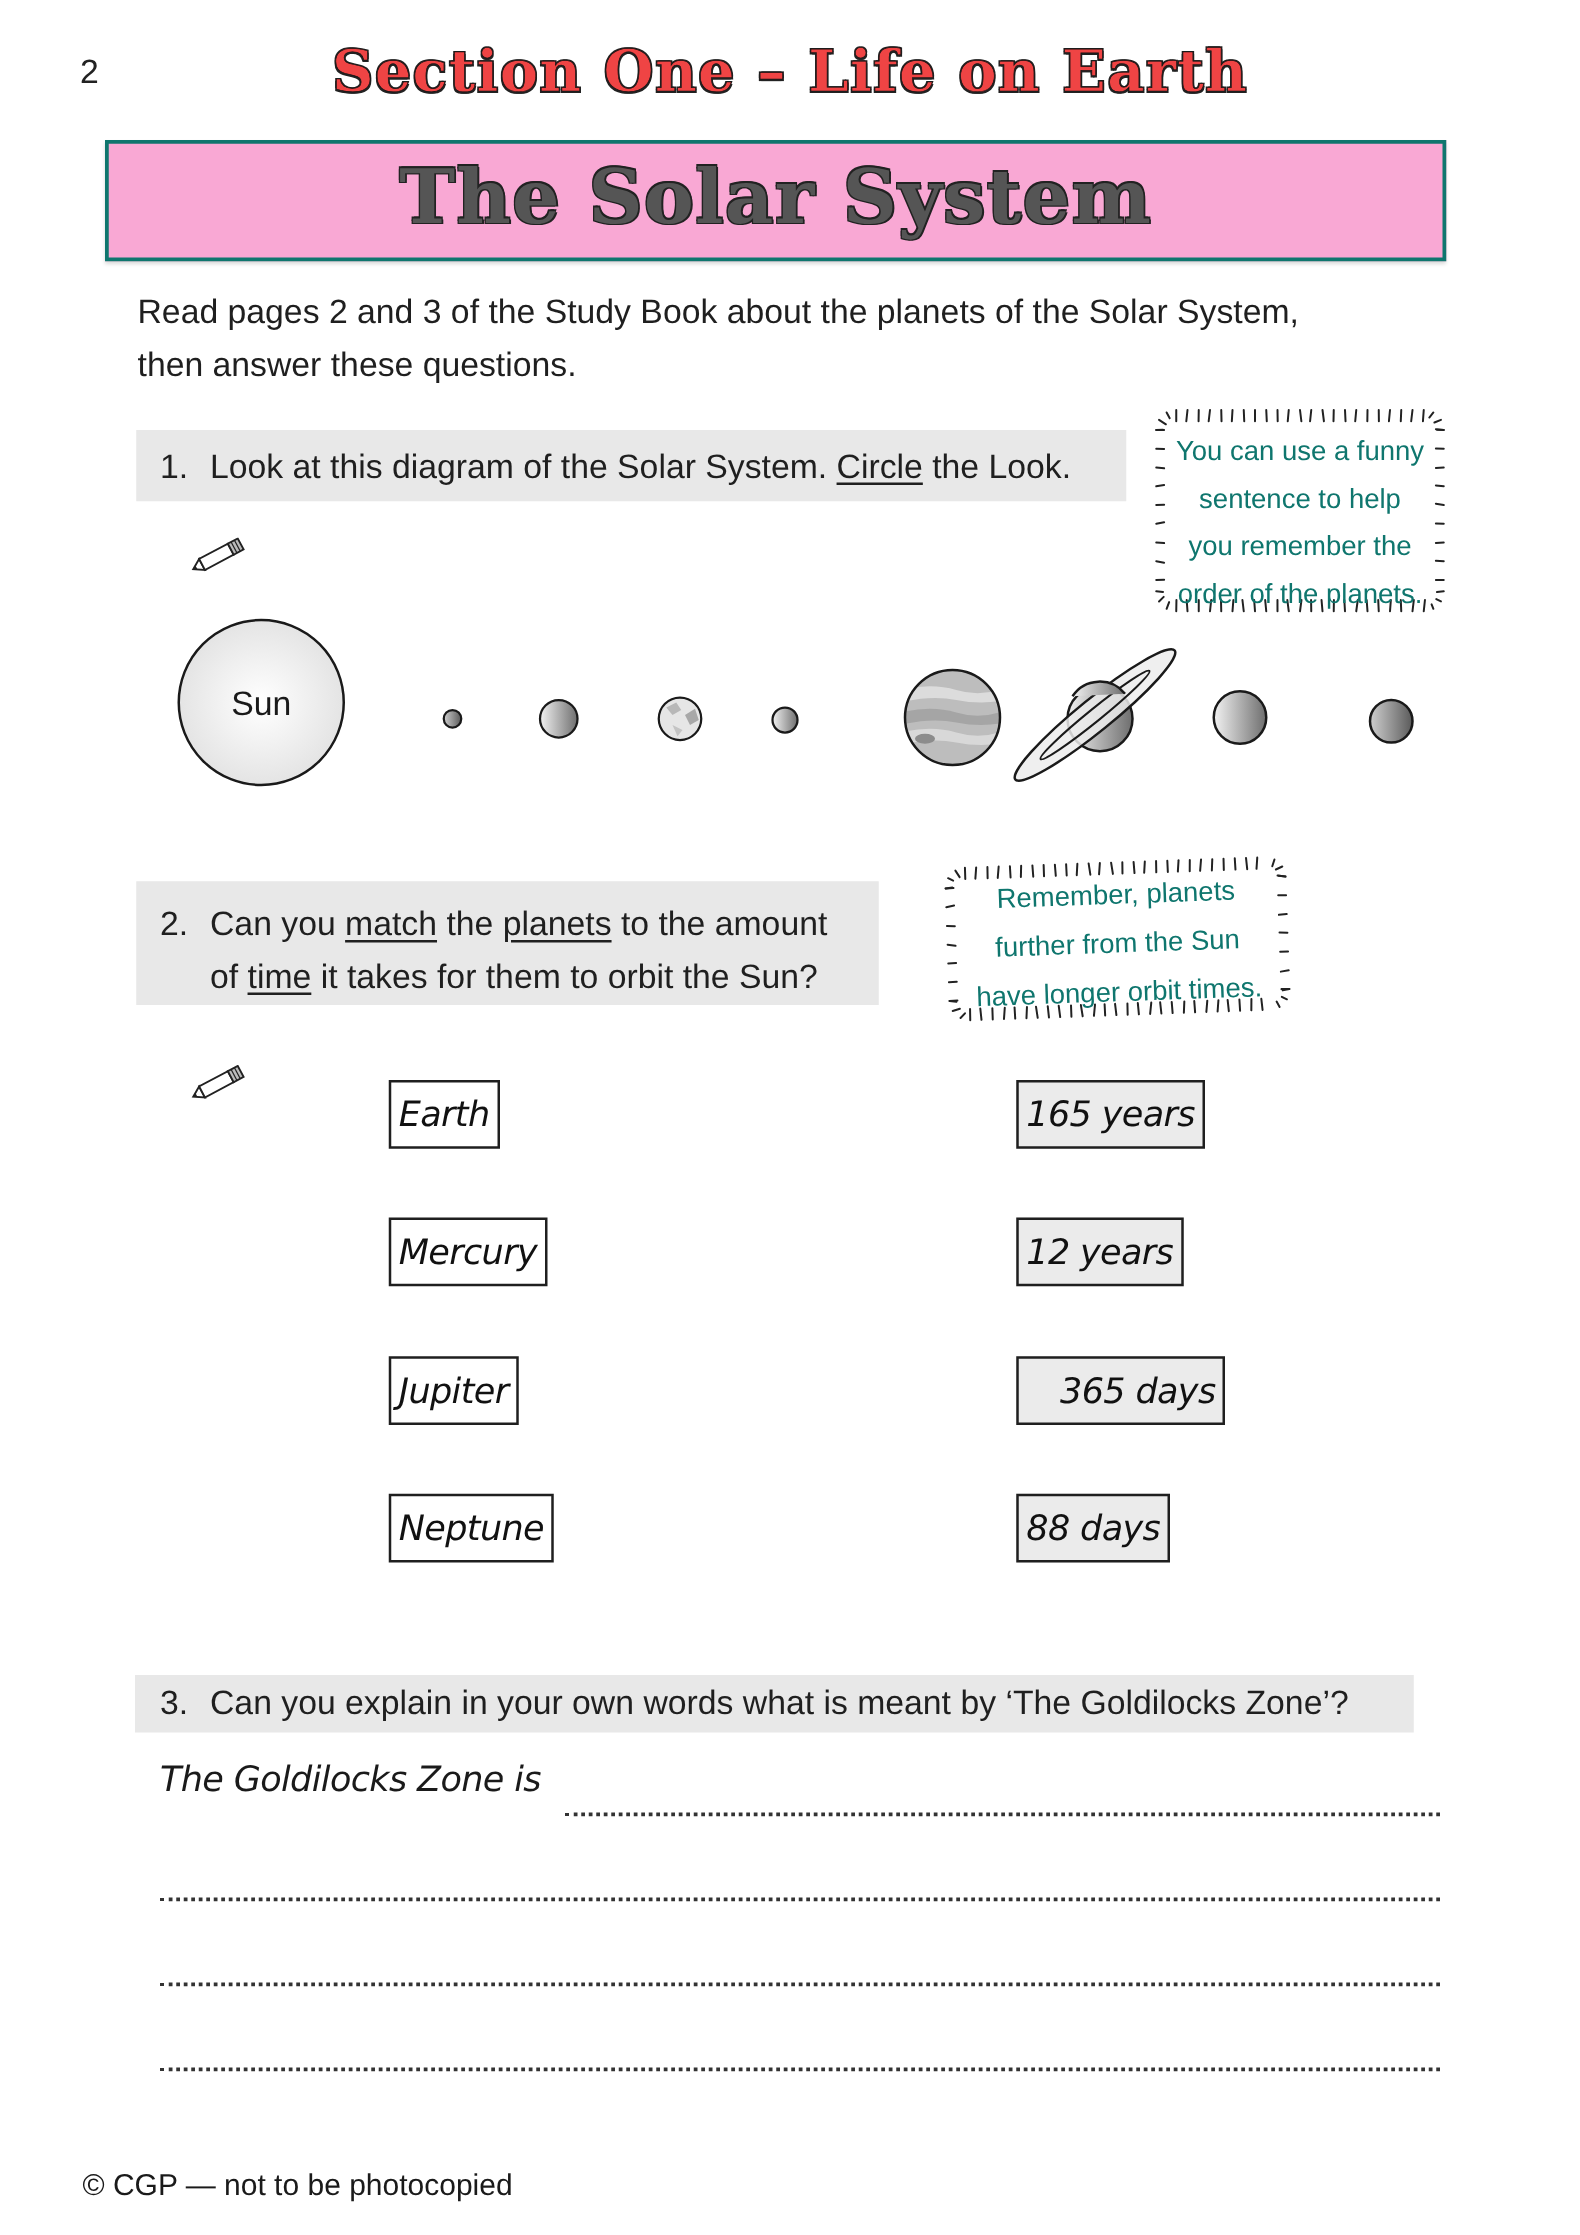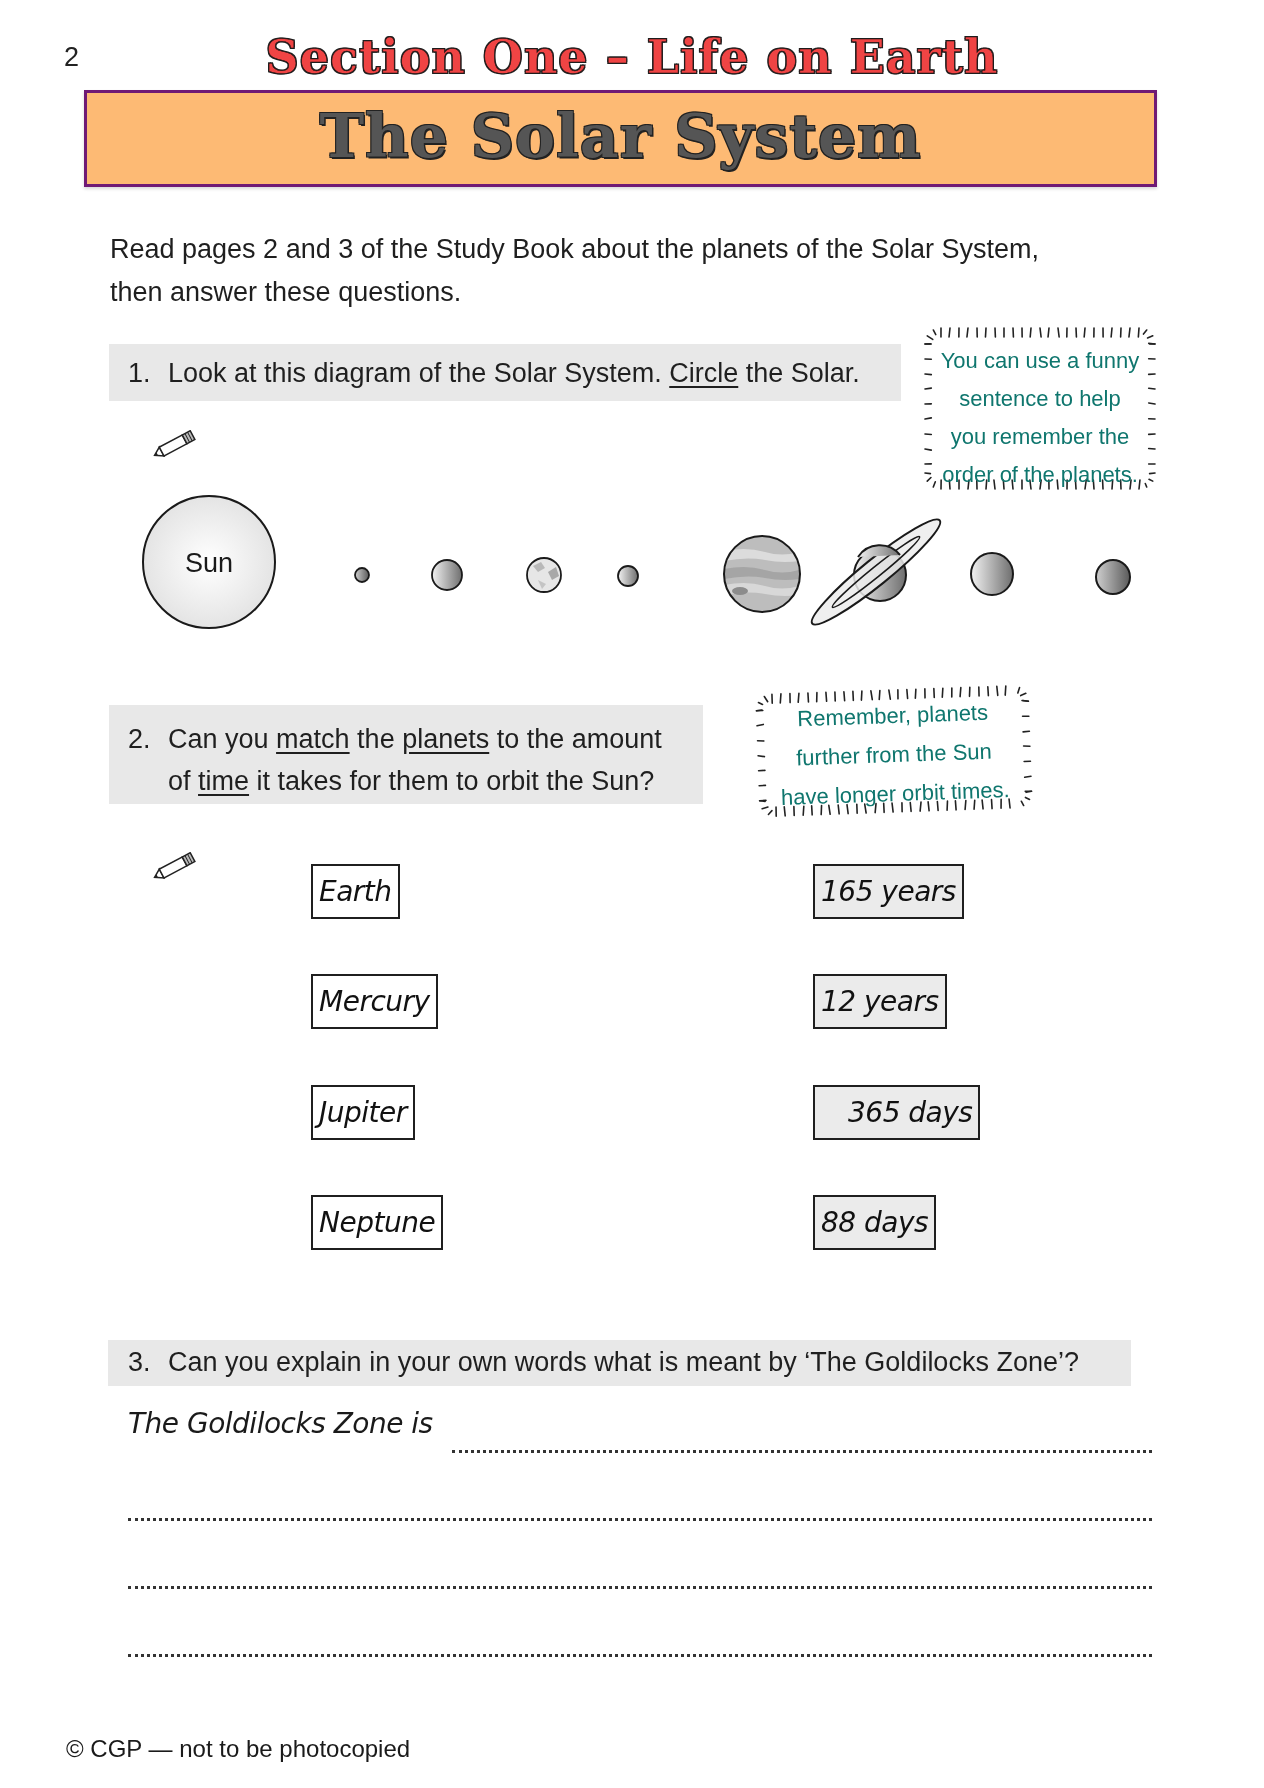--- a/index.html
+++ b/index.html
@@ -5,22 +5,22 @@
     html, body { margin:0; padding:0; background:#ffffff; }
     body { width:1264px; height:1788px; position:relative; overflow:hidden;
            font-family:"DejaVu Sans", sans-serif; color:#1a1a1a; }
     .abs { position:absolute; }
     .page-num { left:64px; top:42px; font-family:"Liberation Sans", sans-serif; font-size:27px; color:#222; }
     .section-title { left:0; width:1264px; top:30px; text-align:center;
       font-family:"DejaVu Serif", serif; font-weight:bold; font-size:46px; color:#ef4444;
       letter-spacing:1px;
       text-shadow: 1px 1px 0 #222, -1px -1px 0 #222, 1px -1px 0 #222, -1px 1px 0 #222;
       -webkit-text-stroke: 0.5px #111; }
-    .title-box { left:84px; top:90px; width:1067px; height:91px; border:3px solid #701a75;
-      background:#fdba74; box-shadow:0 2px 3px rgba(0,0,0,0.15); }
+    .title-box { left:84px; top:112px; width:1067px; height:91px; border:3px solid #0f766e;
+      background:#f9a8d4; box-shadow:0 2px 3px rgba(0,0,0,0.15); }
     .title-text { position:absolute; left:0; right:0; top:8px; text-align:center;
       font-family:"DejaVu Serif", serif; font-weight:bold; font-size:60px; color:#555;
       letter-spacing:1px;
       text-shadow: 1.5px 1.5px 0 #222, -1px -1px 0 #222, 1px -1px 0 #222, -1px 1px 0 #222; }
     .intro { left:110px; top:228px; width:1000px; font-family:"Liberation Sans", sans-serif;
       font-size:27px; line-height:43px; color:#1f1f1f; }
     .qbar { background:#e8e8e8; }
     .qtext { font-family:"Liberation Sans", sans-serif; font-size:27px; color:#1f1f1f; }
     .qnum { display:inline-block; width:40px; }
     u { text-decoration:underline; text-underline-offset:4px; }
@@ -63,21 +63,21 @@
   <div class="title-text">The Solar System</div>
 </div>
 
 <div class="abs intro">
   <div>Read pages 2 and 3 of the Study Book about the planets of the Solar System,</div>
   <div>then answer these questions.</div>
 </div>
 
 <div class="abs qbar q1-bar"></div>
 <div class="abs qtext q1-text">
-  <span class="qnum">1.</span><span>Look at this diagram of the Solar System.  </span><u>Circle</u><span> the Solar.</span>
+  <span class="qnum">1.</span><span>Look at this diagram of the Solar System.  </span><u>Circle</u><span> the Look.</span>
 </div>
 
 <div class="abs note note-1">
   <svg width="246" height="177">
     <g id="ticks1" stroke="#222" stroke-width="1.6" stroke-linecap="round">
         <line x1="24" y1="8" x2="23.976037379972563" y2="17"></line>
         <line x1="24" y1="169" x2="24.151974022633745" y2="160"></line>
         <line x1="33" y1="8" x2="32.03868741426612" y2="17"></line>
         <line x1="33" y1="169" x2="32.35994298696845" y2="160"></line>
         <line x1="42" y1="8" x2="41.858024691358025" y2="17"></line>

